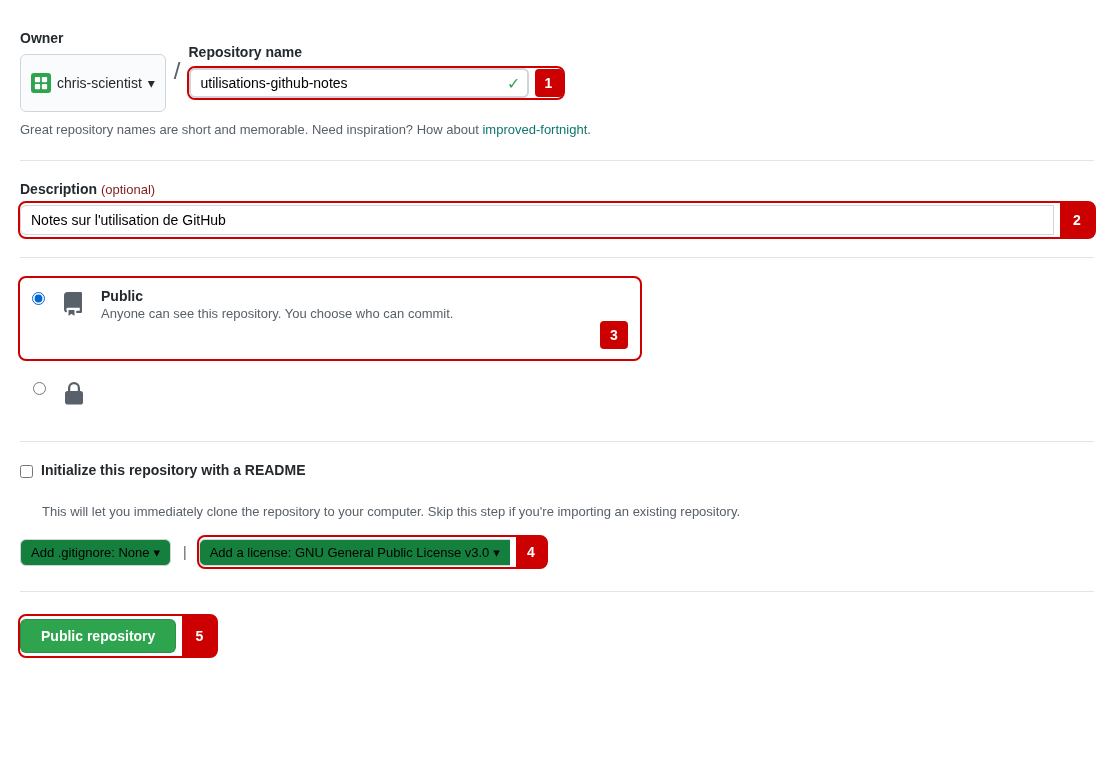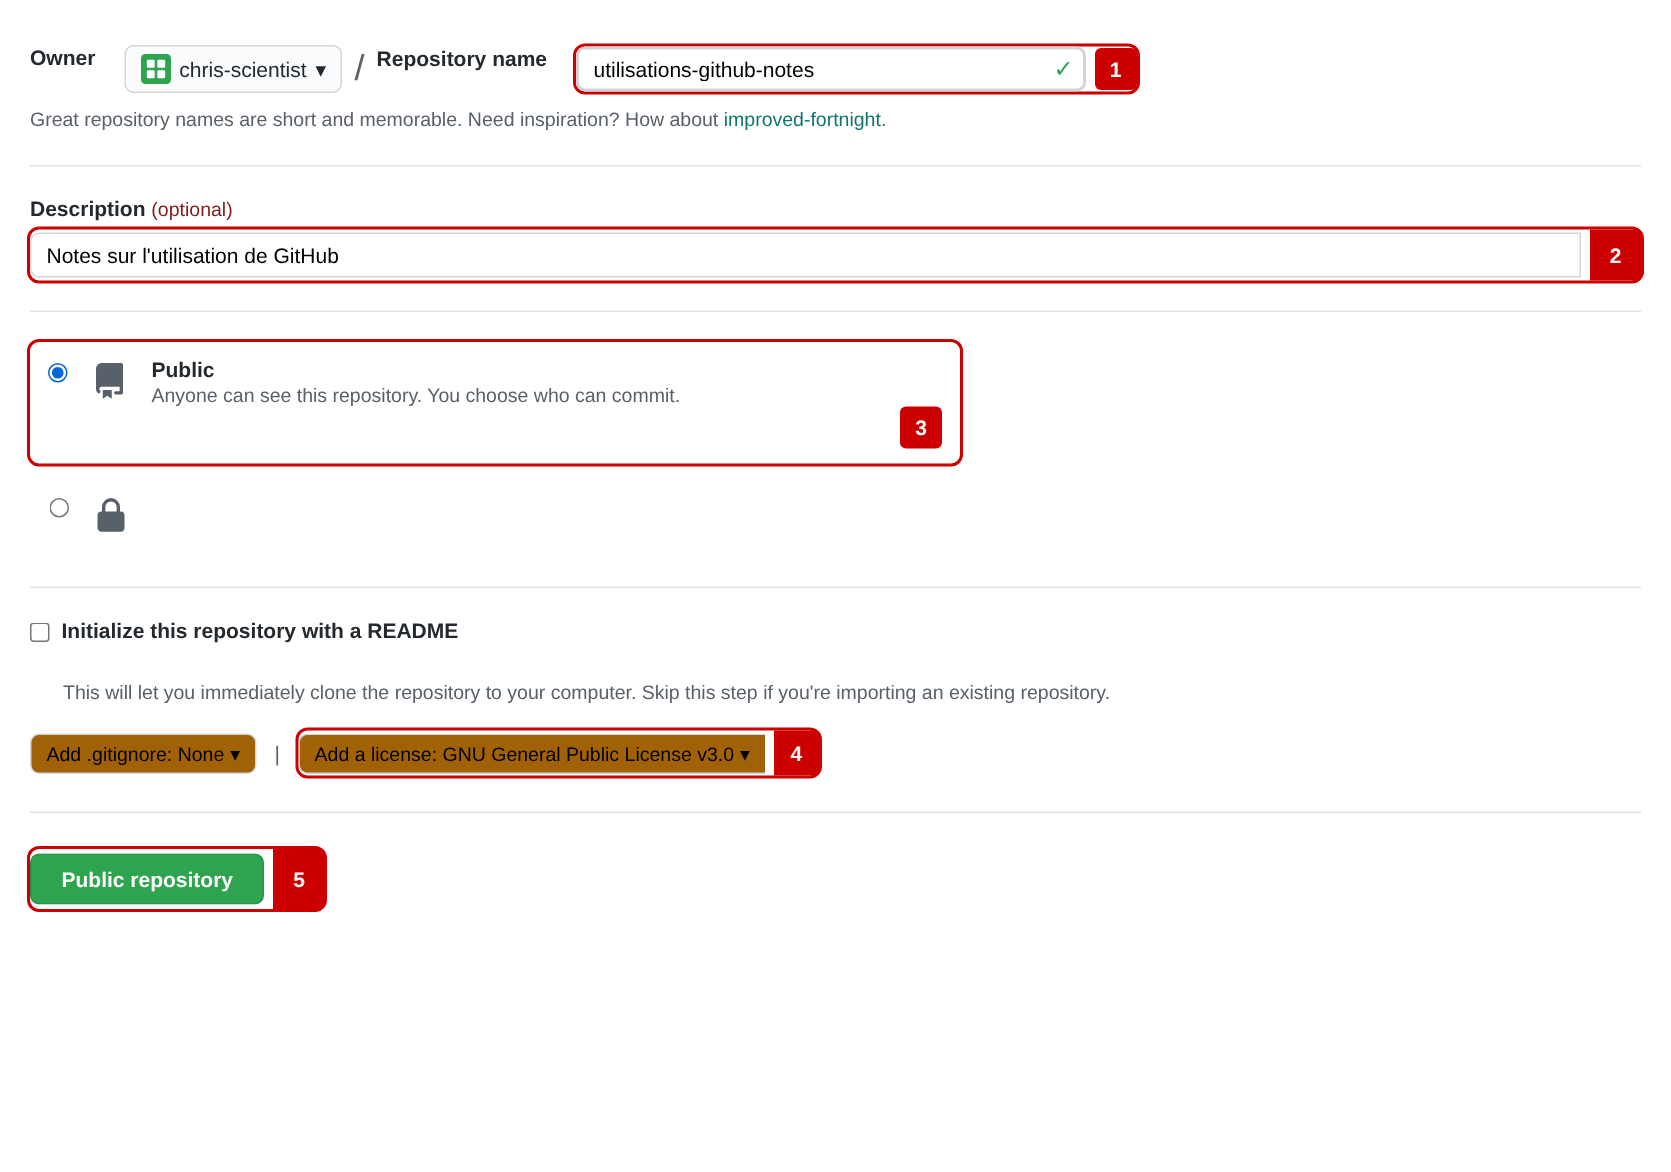--- a/index.html
+++ b/index.html
@@ -18,36 +18,36 @@
     
     .owner-repo-row {
       display: flex;
       align-items: center;
       gap: 8px;
       margin-bottom: 8px;
     }
 
     .field-group {
       display: flex;
-      flex-direction: row;
-      gap: 19px;
+      flex-direction: column;
+      gap: 4px;
     }
 
     .field-label {
       font-size: 14px;
       font-weight: 600;
       color: #24292e;
       margin-bottom: 4px;
     }
 
     .owner-select {
       display: flex;
       align-items: center;
       gap: 6px;
-      padding: 5px 10px;
+      padding: 18px 10px;
       border: 1px solid #d1d5da;
       border-radius: 6px;
       background: #fafbfc;
       cursor: pointer;
       font-size: 14px;
     }
 
     .owner-icon {
       width: 20px;
       height: 20px;
@@ -243,21 +243,21 @@
       display: flex;
       align-items: center;
       gap: 12px;
       margin-top: 16px;
     }
 
     .dropdown-btn {
       padding: 5px 10px;
       border: 1px solid #d1d5da;
       border-radius: 6px;
-      background: #a16207;
+      background: #15803d;
       font-size: 13px;
       cursor: pointer;
       display: flex;
       align-items: center;
       gap: 4px;
     }
 
     .dropdown-separator {
       color: #586069;
     }

